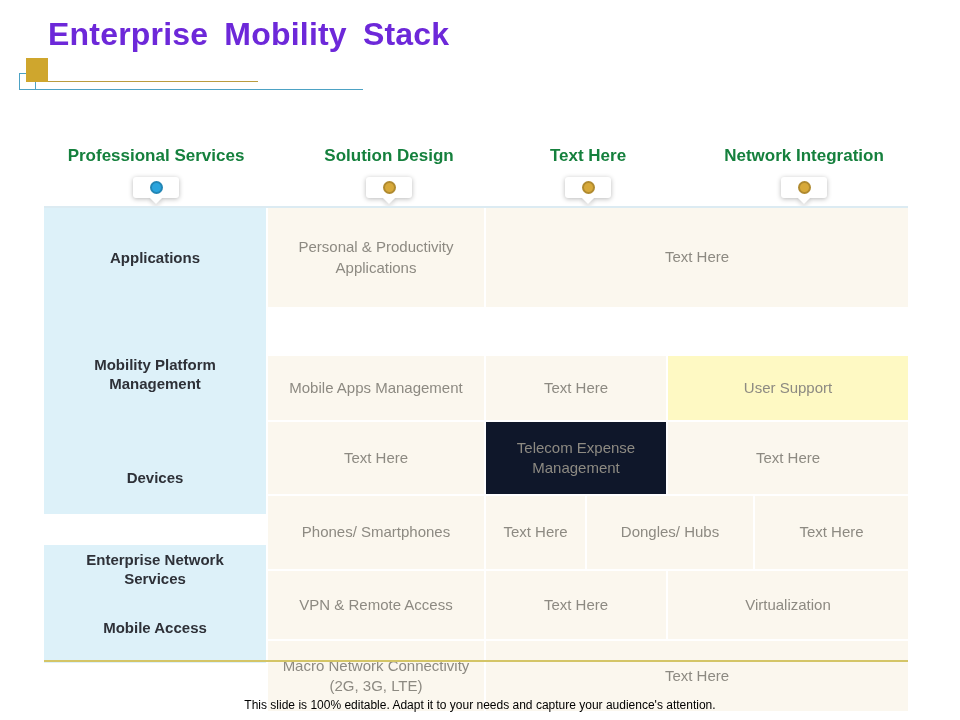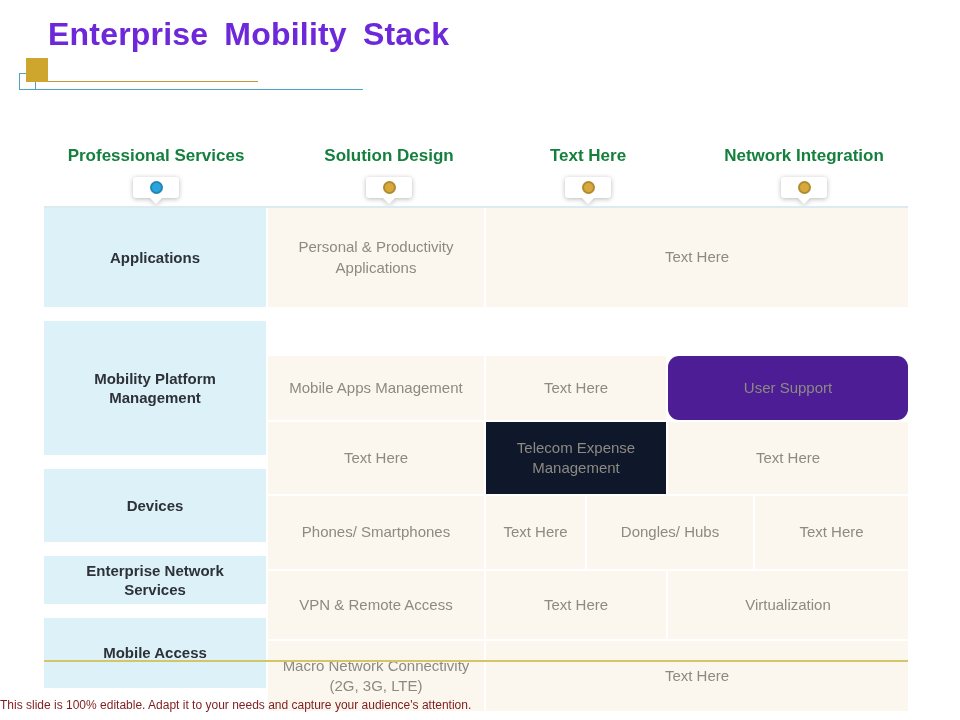--- a/index.html
+++ b/index.html
@@ -16,32 +16,32 @@
   
   .colhead { position:absolute; top:146px; width:216px; height:24px; text-align:center; font-size:17px; font-weight:700; color:#15803d; }
   .colhead.c1 { left:48px; } .colhead.c2 { left:281px; } .colhead.c3 { left:480px; } .colhead.c4 { left:696px; }
   .pin { position:absolute; top:31px; left:50%; transform:translateX(-50%); width:46px; height:21px; background:#ffffff; border-radius:3px; box-shadow:0 1px 5px rgba(0,0,0,0.28); display:flex; align-items:center; justify-content:center; }
   .pin::after { content:""; position:absolute; left:50%; bottom:-4px; width:10px; height:10px; background:#ffffff; transform:translateX(-50%) rotate(45deg); box-shadow:3px 3px 4px rgba(0,0,0,0.10); }
   .pin-dot { position:relative; z-index:1; width:13px; height:13px; border-radius:50%; border:2px solid rgba(0,0,0,0.18); }
 
   
   .table-top-line { position:absolute; left:44px; top:206px; width:864px; height:2px; background:#dcebf2; }
   .table-bottom-line { position:absolute; left:44px; top:660px; width:864px; height:2px; }
-  .label-col { position:absolute; left:44px; top:208px; width:222px; display:flex; flex-direction:column; gap:14px; }
+  .label-col { position:absolute; left:44px; top:208px; width:222px; display:flex; flex-direction:column; gap:0; }
   .label-cell { display:flex; align-items:center; justify-content:center; text-align:center; font-size:15px; font-weight:700; color:#2e3138; padding:0 14px; line-height:1.3; }
   .bands { position:absolute; left:268px; top:208px; width:640px; display:flex; flex-direction:column; gap:2px; }
   .band { display:flex; gap:2px; }
   .cell { display:flex; align-items:center; justify-content:center; text-align:center; font-size:15px; color:#8d8a82; padding:0 10px; line-height:1.35; }
   .w-c1 { width:216px; } .w-c2 { width:180px; } .w-c3 { width:240px; } .w-merge { width:422px; }
   .w-d1 { width:99px; } .w-d2 { width:166px; } .w-d3 { width:153px; }
   .h1 { height:99px; } .h2 { height:64px;margin-top:47px; } .h3 { height:72px; } .h4 { height:73px; } .h5 { height:68px; } .h6 { height:70px; }
-  .lh1 { height:99px; } .lh2 { height:134px; } .lh3 { height:73px; } .lh4 { height:48px; } .lh5 { height:70px; }
+  .lh1 { height:99px; } .lh2 { height:134px; } .lh3 { height:73px; } .lh4 { height:48px;margin-top:31px; } .lh5 { height:70px; }
 
   
-  .footer { position:absolute; left:0; top:698px; width:960px; text-align:left; font-size:12px; color:#7f1d1d; }
+  .footer { position:absolute; left:0; top:698px; width:960px; text-align:center; font-size:12px; color:#000000; }
 </style>
 </head>
 <body>
 
 <div class="slide">
 
   <div class="title">Enterprise Mobility Stack</div>
 
   <div class="deco-gold-square" style="background-color: rgb(207, 166, 45);"></div>
   <div class="deco-outline-square"></div>
@@ -84,21 +84,21 @@
   </div>
 
   <div class="bands">
     <div class="band h1">
       <div class="cell w-c1" style="background-color: rgb(251, 247, 238);">Personal &amp; Productivity Applications</div>
       <div class="cell w-merge" style="background-color: rgb(251, 247, 238);">Text Here</div>
     </div>
     <div class="band h2">
       <div class="cell w-c1" style="background-color: rgb(251, 247, 238);">Mobile Apps Management</div>
       <div class="cell w-c2" style="background-color: rgb(251, 247, 238);">Text Here</div>
-      <div class="cell w-c3" style="background-color: #4c1d95; border-radius: 11px;">User Support</div>
+      <div class="cell w-c3" style="background-color: #fef9c3;">User Support</div>
     </div>
     <div class="band h3">
       <div class="cell w-c1" style="background-color: rgb(251, 247, 238);">Text Here</div>
       <div class="cell w-c2" style="background-color: #0f172a;">Telecom Expense Management</div>
       <div class="cell w-c3" style="background-color: rgb(251, 247, 238);">Text Here</div>
     </div>
     <div class="band h4">
       <div class="cell w-c1" style="background-color: rgb(251, 247, 238);">Phones/ Smartphones</div>
       <div class="cell w-d1" style="background-color: rgb(251, 247, 238);">Text Here</div>
       <div class="cell w-d2" style="background-color: rgb(251, 247, 238);">Dongles/ Hubs</div>

